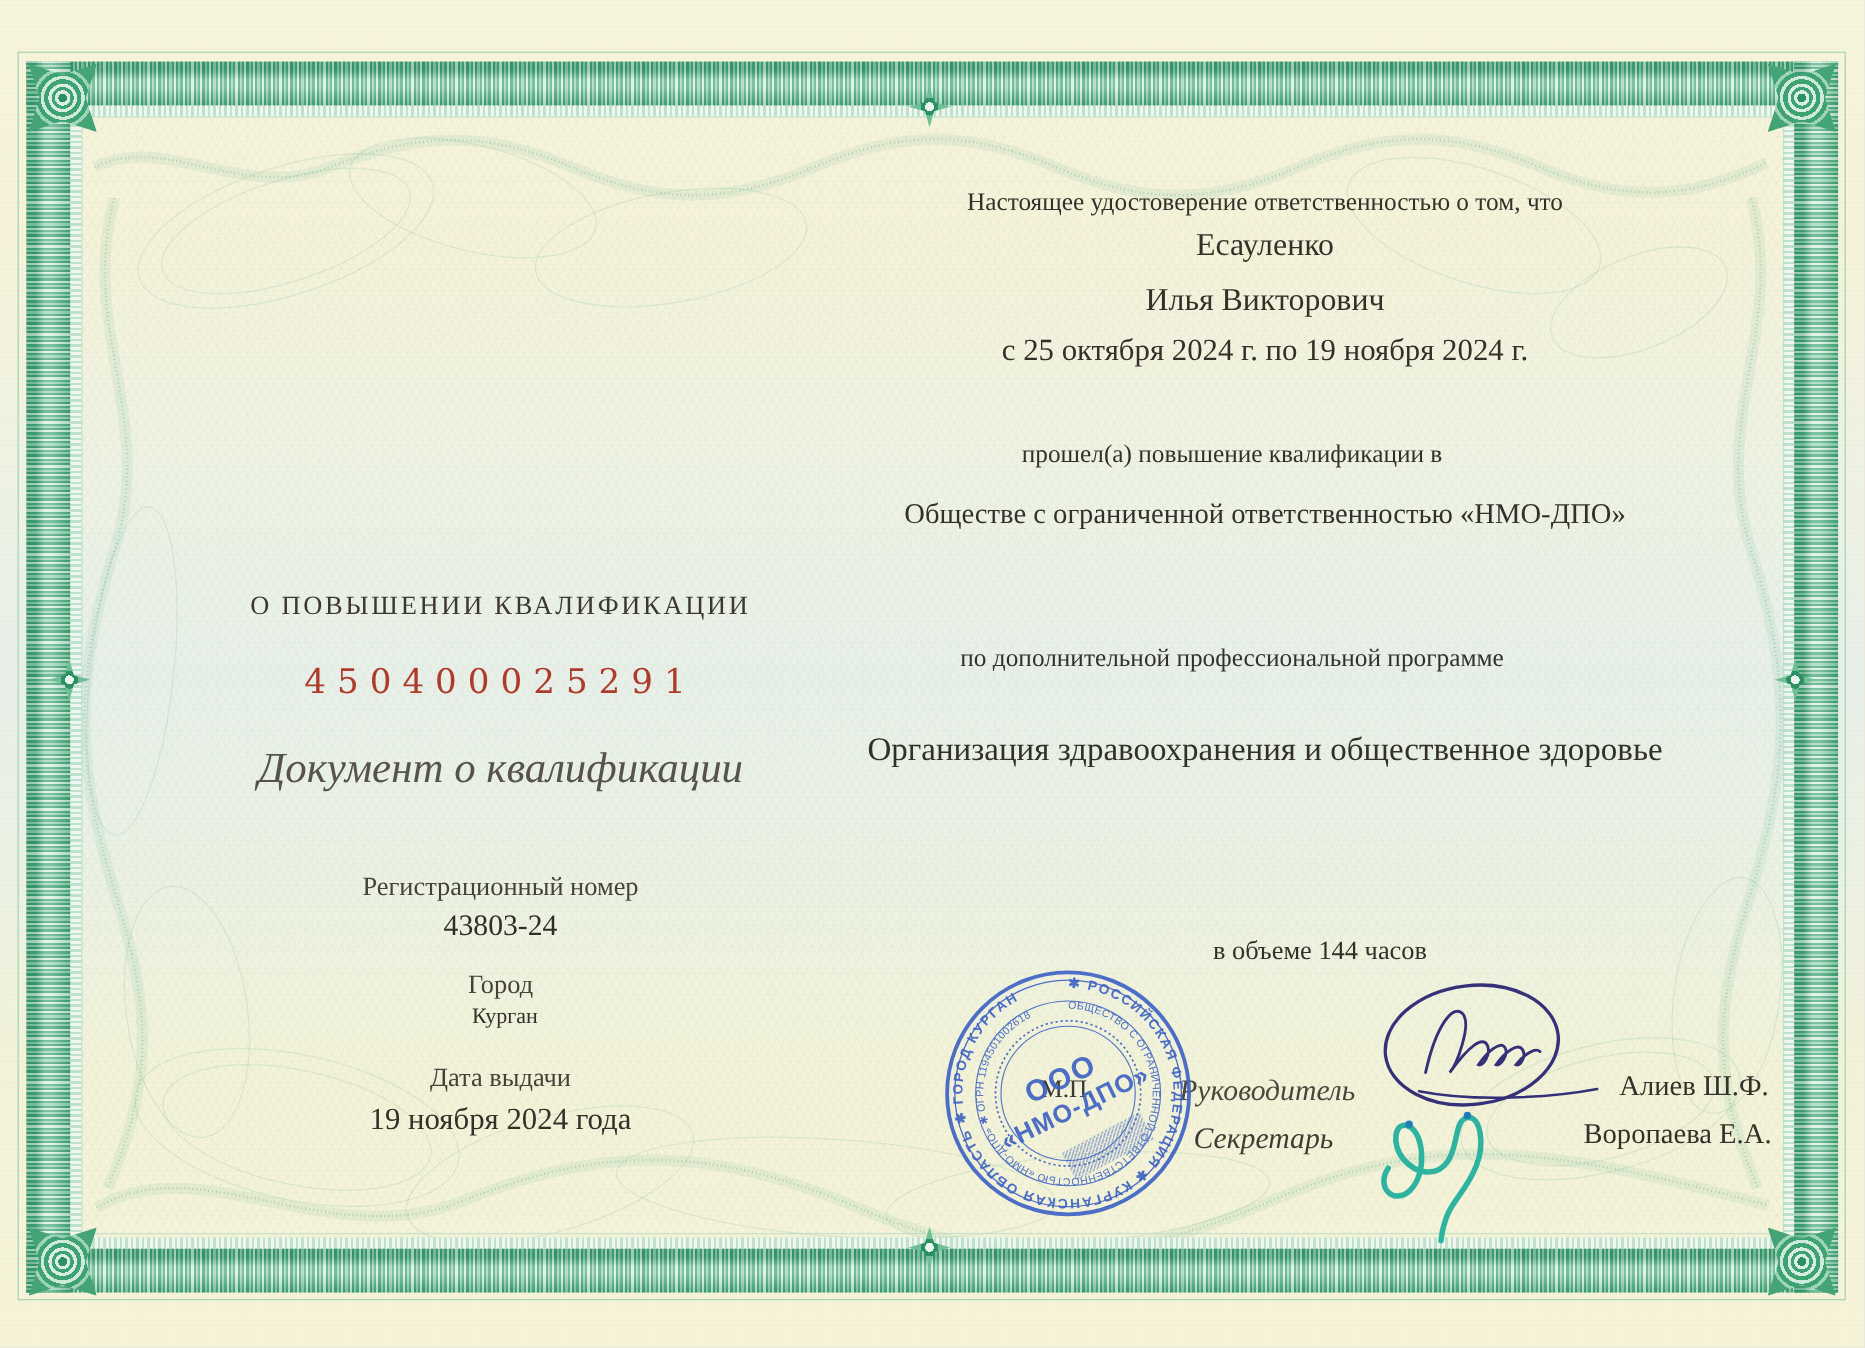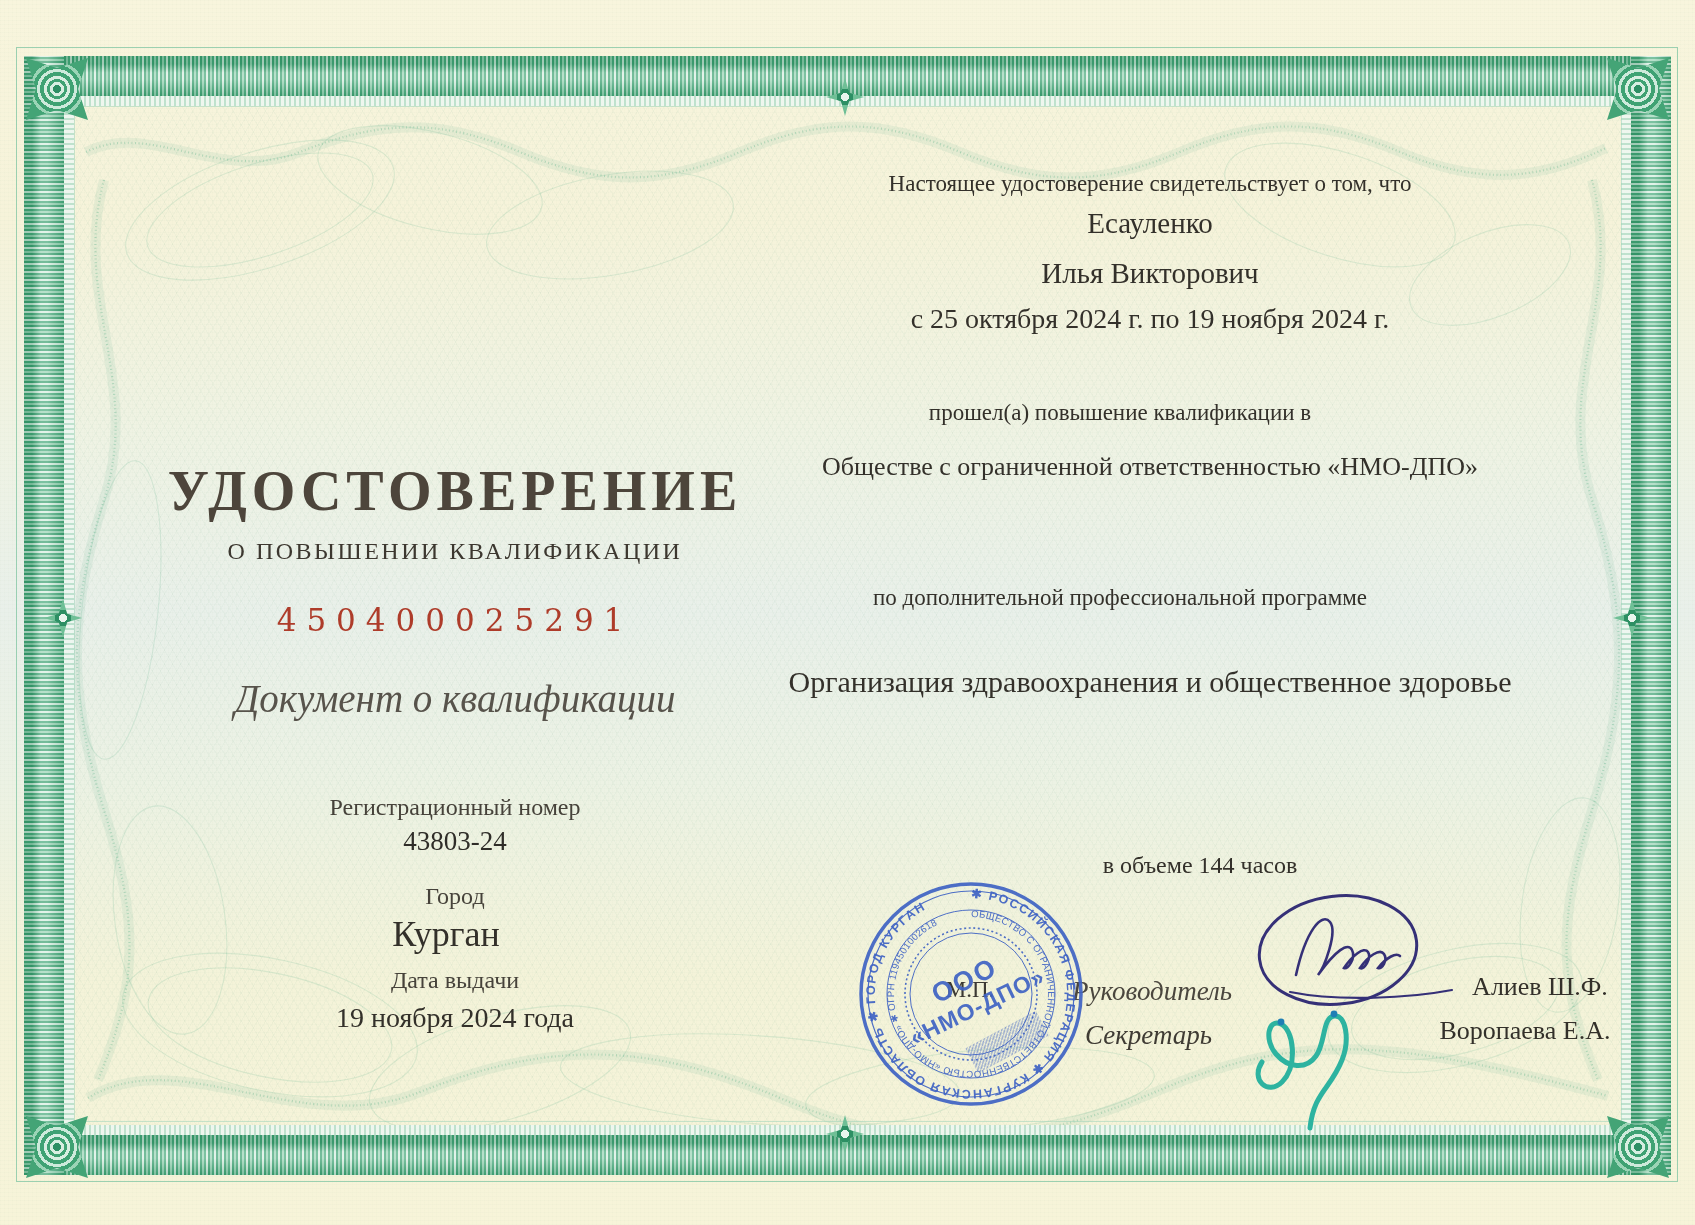--- a/index.html
+++ b/index.html
@@ -49,21 +49,21 @@
       repeating-linear-gradient(-60deg, rgba(110,170,140,.05) 0 1px, transparent 1px 7px);}
   
   .t{position:absolute;text-align:center;color:#33302a;line-height:1.18;}
   .lt-title{left:155px;top:458px;width:600px;font-size:56px;font-weight:bold;letter-spacing:5px;color:#4d453b;}
   .lt-sub{left:155px;top:537px;width:600px;font-size:24px;letter-spacing:2.5px;color:#3c372f;}
   .lt-num{left:155px;top:602px;width:600px;font-size:31px;letter-spacing:10px;color:#ae3c2a;font-family:"DejaVu Serif",serif;}
   .lt-kind{left:155px;top:676px;width:600px;font-size:39px;font-style:italic;color:#57534b;}
   .lt-reglbl{left:155px;top:793px;width:600px;font-size:24px;color:#46423a;}
   .lt-regnum{left:155px;top:826px;width:600px;font-size:27px;font-weight:normal;color:#2f2d28;}
   .lt-citylbl{left:155px;top:882px;width:600px;font-size:24px;color:#46423a;}
-  .lt-city{left:146px;top:913px;width:600px;font-size:36px;}
+  .lt-city{left:159px;top:913px;width:600px;font-size:20px;}
   .lt-datelbl{left:155px;top:966px;width:600px;font-size:24px;color:#46423a;}
   .lt-date{left:155px;top:1001px;width:600px;font-size:28px;}
   .rt-intro{left:800px;top:170px;width:700px;font-size:23px;}
   .rt-surname{left:800px;top:206px;width:700px;font-size:29px;}
   .rt-name{left:800px;top:256px;width:700px;font-size:29px;}
   .rt-period{left:800px;top:302px;width:700px;font-size:28px;}
   .rt-action{left:770px;top:399px;width:700px;font-size:23px;}
   .rt-org{left:790px;top:452px;width:720px;font-size:26px;}
   .rt-proglbl{left:770px;top:584px;width:700px;font-size:23px;text-align:center;}
   .rt-prog{left:770px;top:664px;width:760px;font-size:30px;}
@@ -136,32 +136,31 @@
   <div class="inner-line"></div>
   <div class="corner" id="corner-tl"></div>
   <div class="corner" id="corner-tr"></div>
   <div class="corner" id="corner-bl"></div>
   <div class="corner" id="corner-br"></div>
   <div class="star" id="star-top"></div>
   <div class="star" id="star-bottom"></div>
   <div class="star" id="star-left"></div>
   <div class="star" id="star-right"></div>
 
-  <div class="t lt-title">УДОСТОВЕРЕНИЕ</div>
   <div class="t lt-sub">О ПОВЫШЕНИИ КВАЛИФИКАЦИИ</div>
   <div class="t lt-num">450400025291</div>
   <div class="t lt-kind">Документ о квалификации</div>
   <div class="t lt-reglbl">Регистрационный номер</div>
   <div class="t lt-regnum">43803-24</div>
   <div class="t lt-citylbl">Город</div>
   <div class="t lt-city">Курган</div>
   <div class="t lt-datelbl">Дата выдачи</div>
   <div class="t lt-date">19 ноября 2024 года</div>
 
-  <div class="t rt-intro">Настоящее удостоверение свидетельствует о том, что</div>
+  <div class="t rt-intro">Настоящее удостоверение ответственностью о том, что</div>
   <div class="t rt-surname">Есауленко</div>
   <div class="t rt-name">Илья Викторович</div>
   <div class="t rt-period">с 25 октября 2024 г. по 19 ноября 2024 г.</div>
   <div class="t rt-action">прошел(а) повышение квалификации в</div>
   <div class="t rt-org">Обществе с ограниченной ответственностью «НМО-ДПО»</div>
   <div class="t rt-proglbl">по дополнительной профессиональной программе</div>
   <div class="t rt-prog">Организация здравоохранения и общественное здоровье</div>
   <div class="t rt-vol">в объеме 144 часов</div>
 
   <div class="t sg-mp">М.П.</div>

